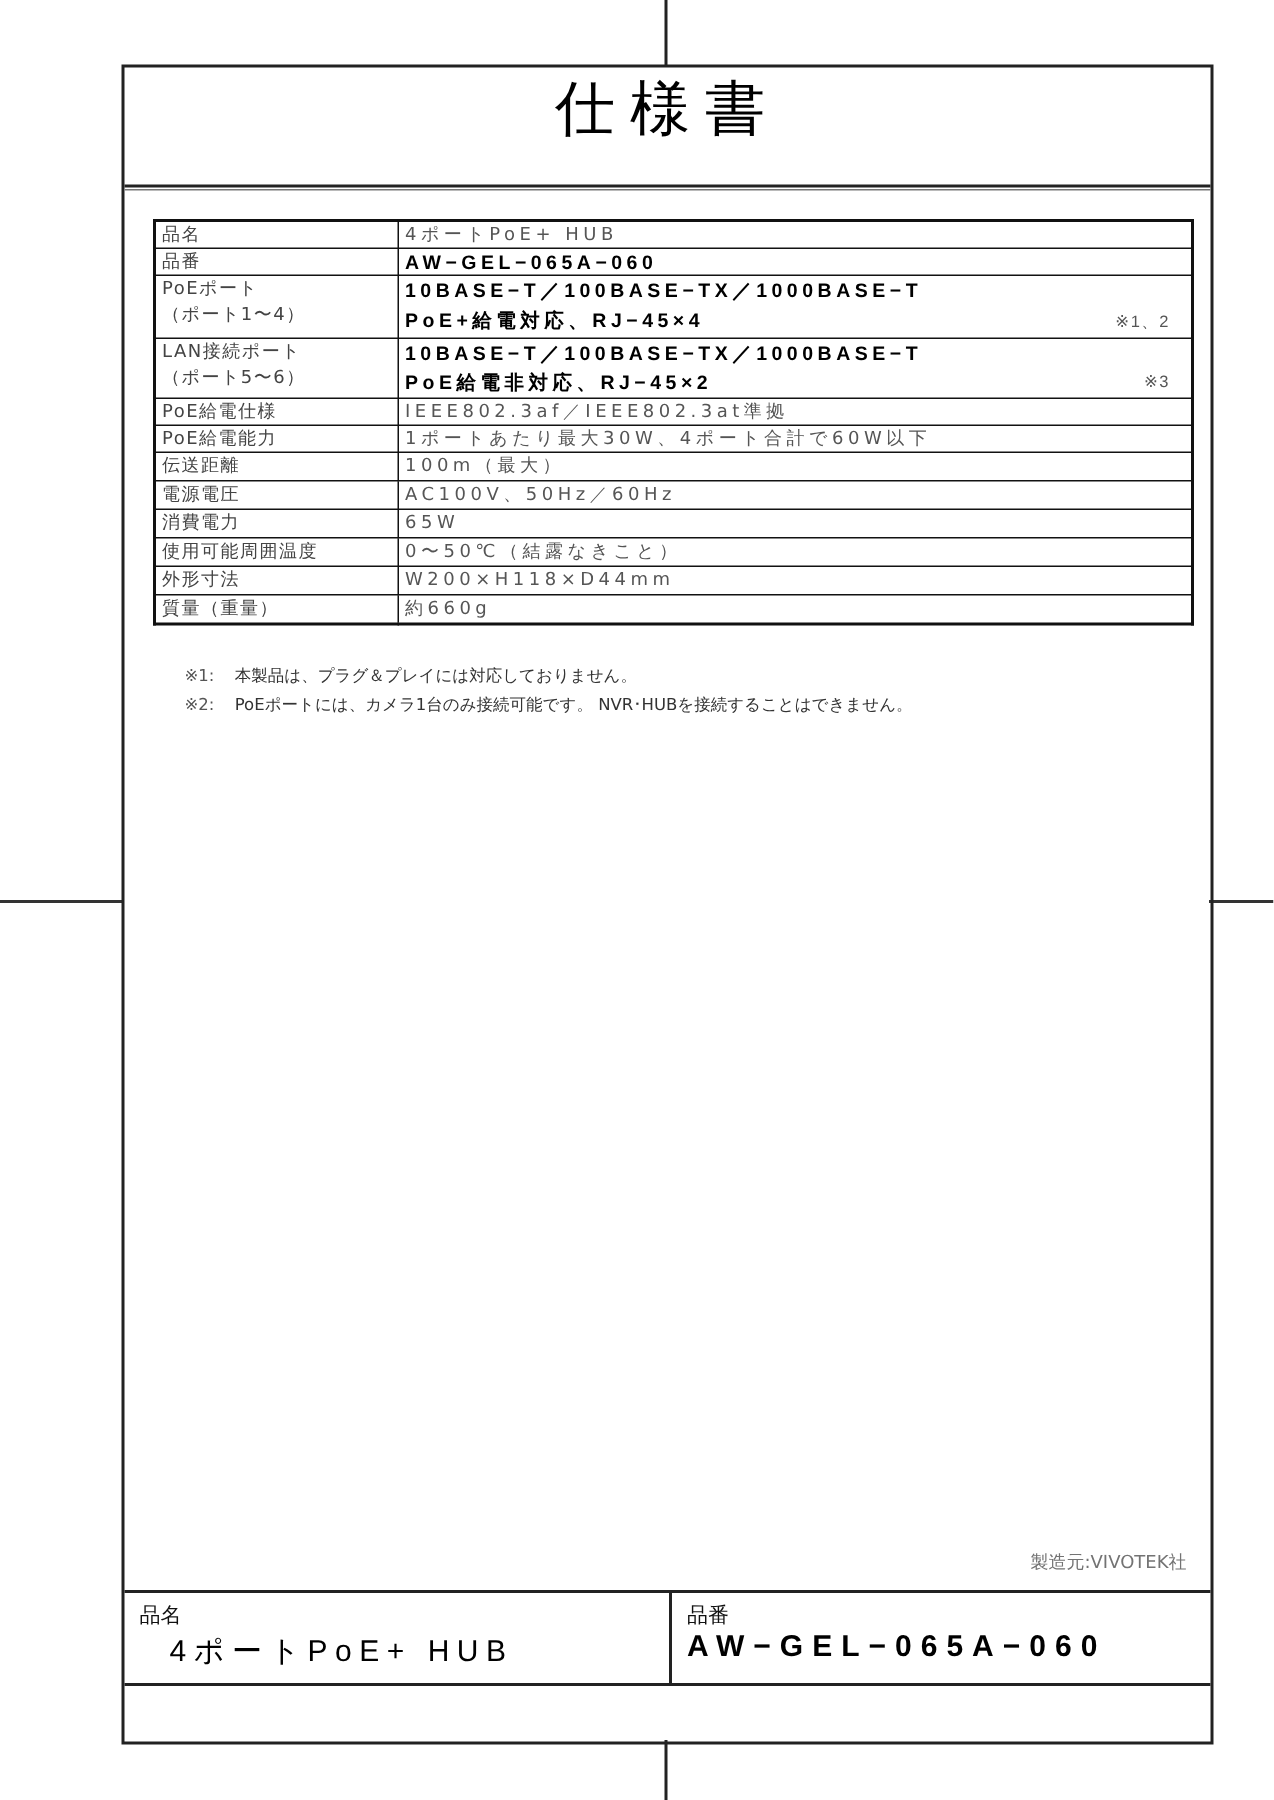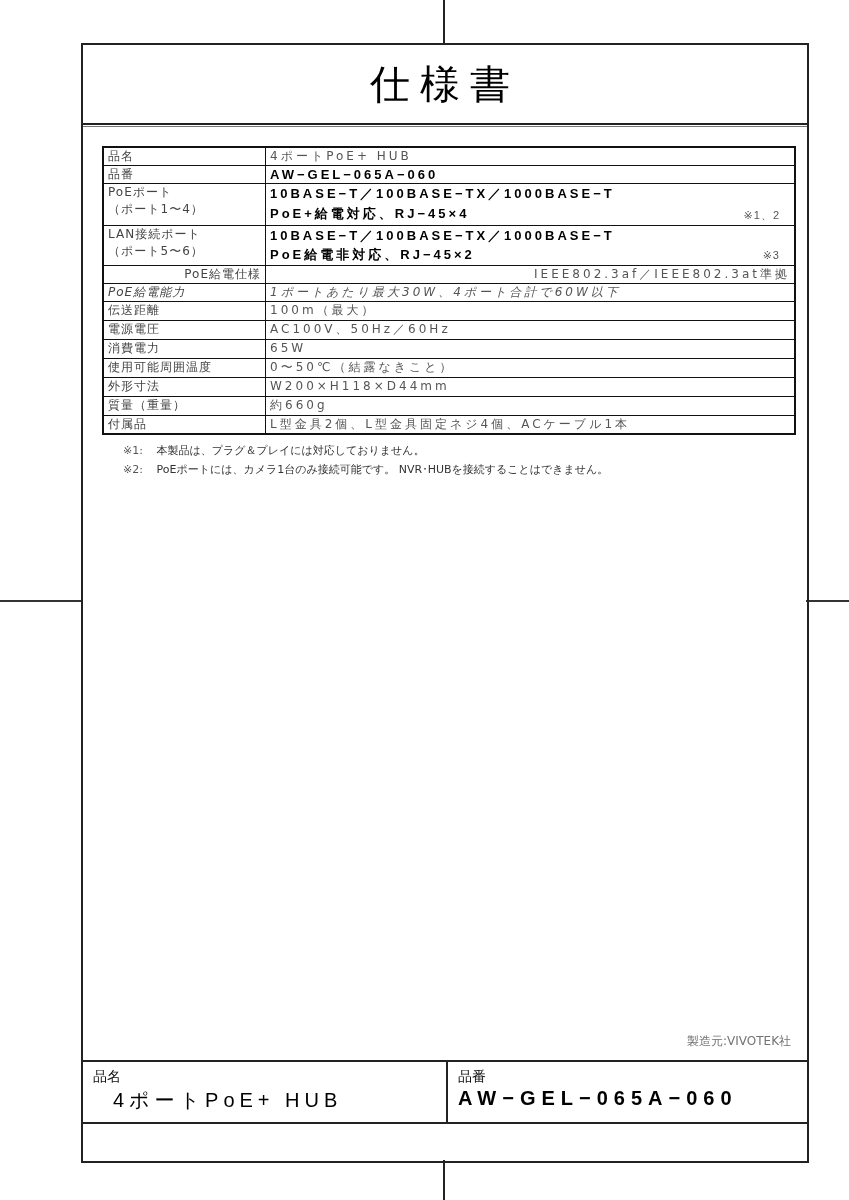--- a/index.html
+++ b/index.html
@@ -3,21 +3,21 @@
 <meta charset="utf-8">
 <style>
   html, body { margin:0; padding:0; background:#ffffff; }
   body { width:849px; height:1200px; position:relative; overflow:hidden;
          font-family:"DejaVu Sans","Liberation Sans",sans-serif; color:#111; }
   .crop-v { position:absolute; width:2px; background:#222; }
   .crop-h { position:absolute; height:2px; background:#333; }
   .frame { position:absolute; left:81px; top:43px; width:724px; height:1116px;
            border:2px solid #222; }
   .title-band { position:absolute; left:0; top:0; width:724px; height:78px;
-                border-bottom:2px solid #222; display:flex; align-items:center; justify-content:center; }
+                border-bottom:2px solid #222; display:flex; justify-content:center; }
   .title-band span { font-size:40px; letter-spacing:10px; font-weight:normal; color:#000; }
   .title-band::after { content:""; position:absolute; left:0; right:0; bottom:-4px; height:1px; background:#777; }
 
   table.spec { position:absolute; left:19px; top:101px; width:694px; border-collapse:collapse;
                border:2px solid #111; font-size:12px; }
   table.spec td { border:1.5px solid #111; padding:0 4px; vertical-align:top; line-height:17px; }
   table.spec td.lbl { width:153px; color:#444; letter-spacing:1px; }
   table.spec td.val { color:#555; letter-spacing:3px; position:relative; }
   table.spec td.val.bold { color:#000; font-weight:bold; letter-spacing:3px; font-family:"Liberation Sans","DejaVu Sans",sans-serif; font-size:13px; }
   .line2 { display:block; }
@@ -76,25 +76,25 @@
       <td class="lbl">
         <span class="line2">LAN接続ポート</span>
         <span class="line2">（ポート5〜6）</span>
       </td>
       <td class="val bold">
         <span class="line2" style="line-height:19px;">10BASE−T／100BASE−TX／1000BASE−T</span>
         <span class="line2" style="line-height:19px;">PoE給電非対応、RJ−45×2</span>
         <span class="refmark">※3</span>
       </td>
     </tr>
-    <tr style="height:18px;text-align:right;">
+    <tr style="height:18px;">
       <td class="lbl">PoE給電仕様</td>
       <td class="val">IEEE802.3af／IEEE802.3at準拠</td>
     </tr>
-    <tr style="height:18px;font-style:italic;">
+    <tr style="height:18px;">
       <td class="lbl">PoE給電能力</td>
       <td class="val">1ポートあたり最大30W、4ポート合計で60W以下</td>
     </tr>
     <tr style="height:19px;">
       <td class="lbl">伝送距離</td>
       <td class="val">100m（最大）</td>
     </tr>
     <tr style="height:19px;padding-left:14px;">
       <td class="lbl">電源電圧</td>
       <td class="val">AC100V、50Hz／60Hz</td>
@@ -107,24 +107,20 @@
       <td class="lbl">使用可能周囲温度</td>
       <td class="val">0〜50℃（結露なきこと）</td>
     </tr>
     <tr style="height:19px;">
       <td class="lbl">外形寸法</td>
       <td class="val">W200×H118×D44mm</td>
     </tr>
     <tr style="height:19px;">
       <td class="lbl">質量（重量）</td>
       <td class="val">約660g</td>
-    </tr>
-    <tr style="height:18px;">
-      <td class="lbl">付属品</td>
-      <td class="val">L型金具2個、L型金具固定ネジ4個、ACケーブル1本</td>
     </tr>
   </tbody>
     </table>
 
   <div class="notes">
     <div>
       <span class="mk">※1:</span>
       <span>本製品は、プラグ＆プレイには対応しておりません。</span>
     </div>
     <div>

